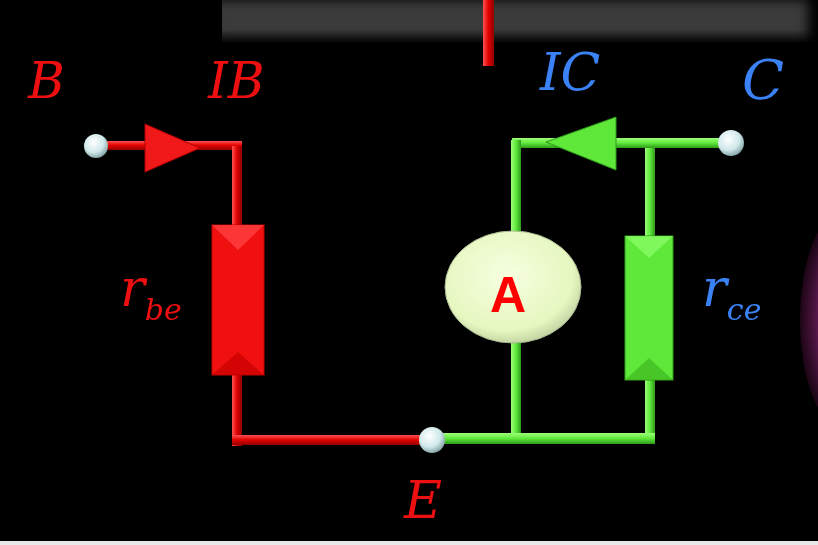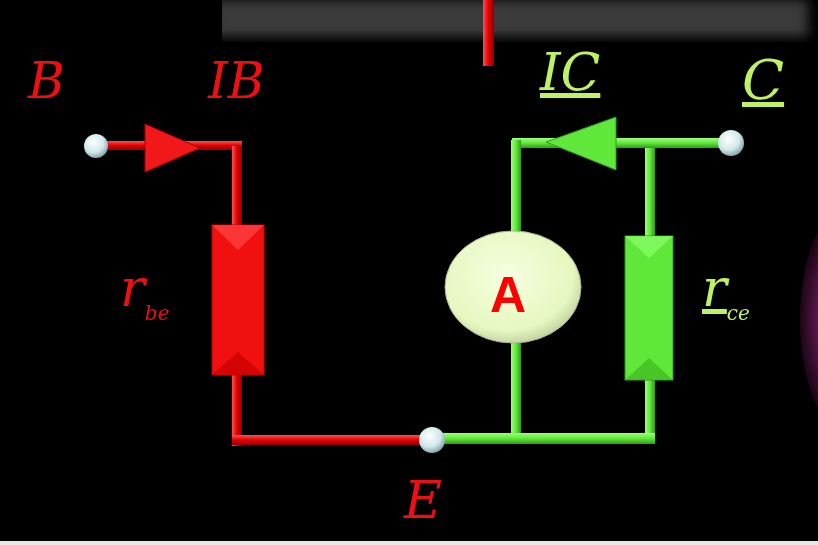--- a/index.html
+++ b/index.html
@@ -6,22 +6,22 @@
     body { width:818px; height:545px; background:#000; position:relative; overflow:hidden; font-family:"DejaVu Serif", serif; }
     .abs { position:absolute; }
     .topbar { left:222px; top:0; width:596px; height:42px;
       background:linear-gradient(#3c3c3c 0%, #3a3a3a 70%, #111 100%);
       box-shadow:-10px 0 12px #000 inset; }
     .bottom-strip { left:0; top:541px; width:818px; height:4px; background:#e8e8e8; }
     .glow { left:800px; top:210px; width:90px; height:220px; border-radius:50%;
       background:radial-gradient(ellipse at 60% 50%, #b04aa8 0%, #6a1f5c 40%, #200618 70%, #000 100%); }
     .lbl { font-family:"DejaVu Serif", serif; font-style:italic; }
     .red { color:#ee1010; }
-    .lgreen { color:#bef264;text-decoration:underline; }
-    .sub { font-size:20px; position:relative; top:14px; }
+    .lgreen { color:#3b82f6; }
+    .sub { font-size:30px; position:relative; top:14px; }
     svg { position:absolute; left:0; top:0; }
     .ammeter-text { font-family:"Liberation Sans", sans-serif; font-weight:bold; font-size:50px; color:#ff0000; }
   </style>
 </head>
 <body>
 
 <div class="abs topbar"></div>
 <div class="abs glow"></div>
 <div class="abs bottom-strip"></div>
 

